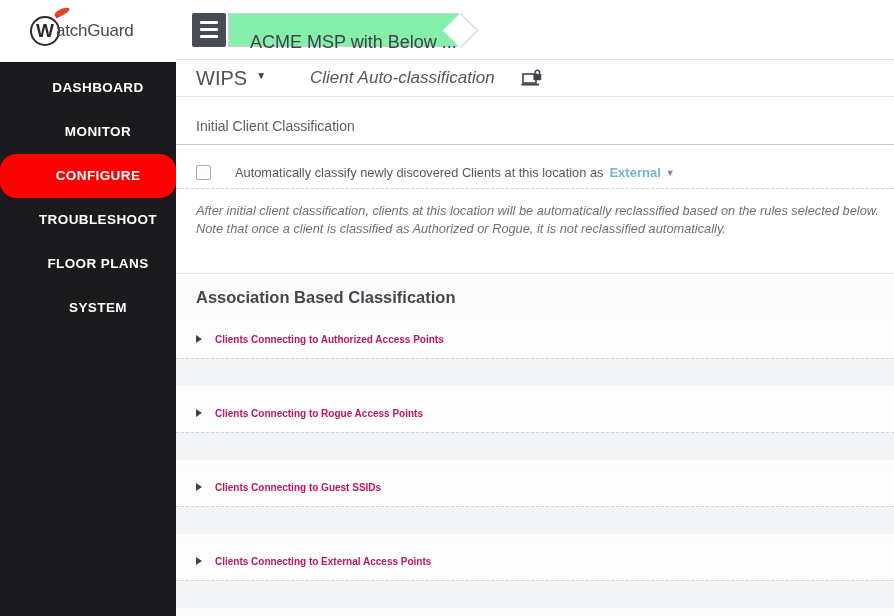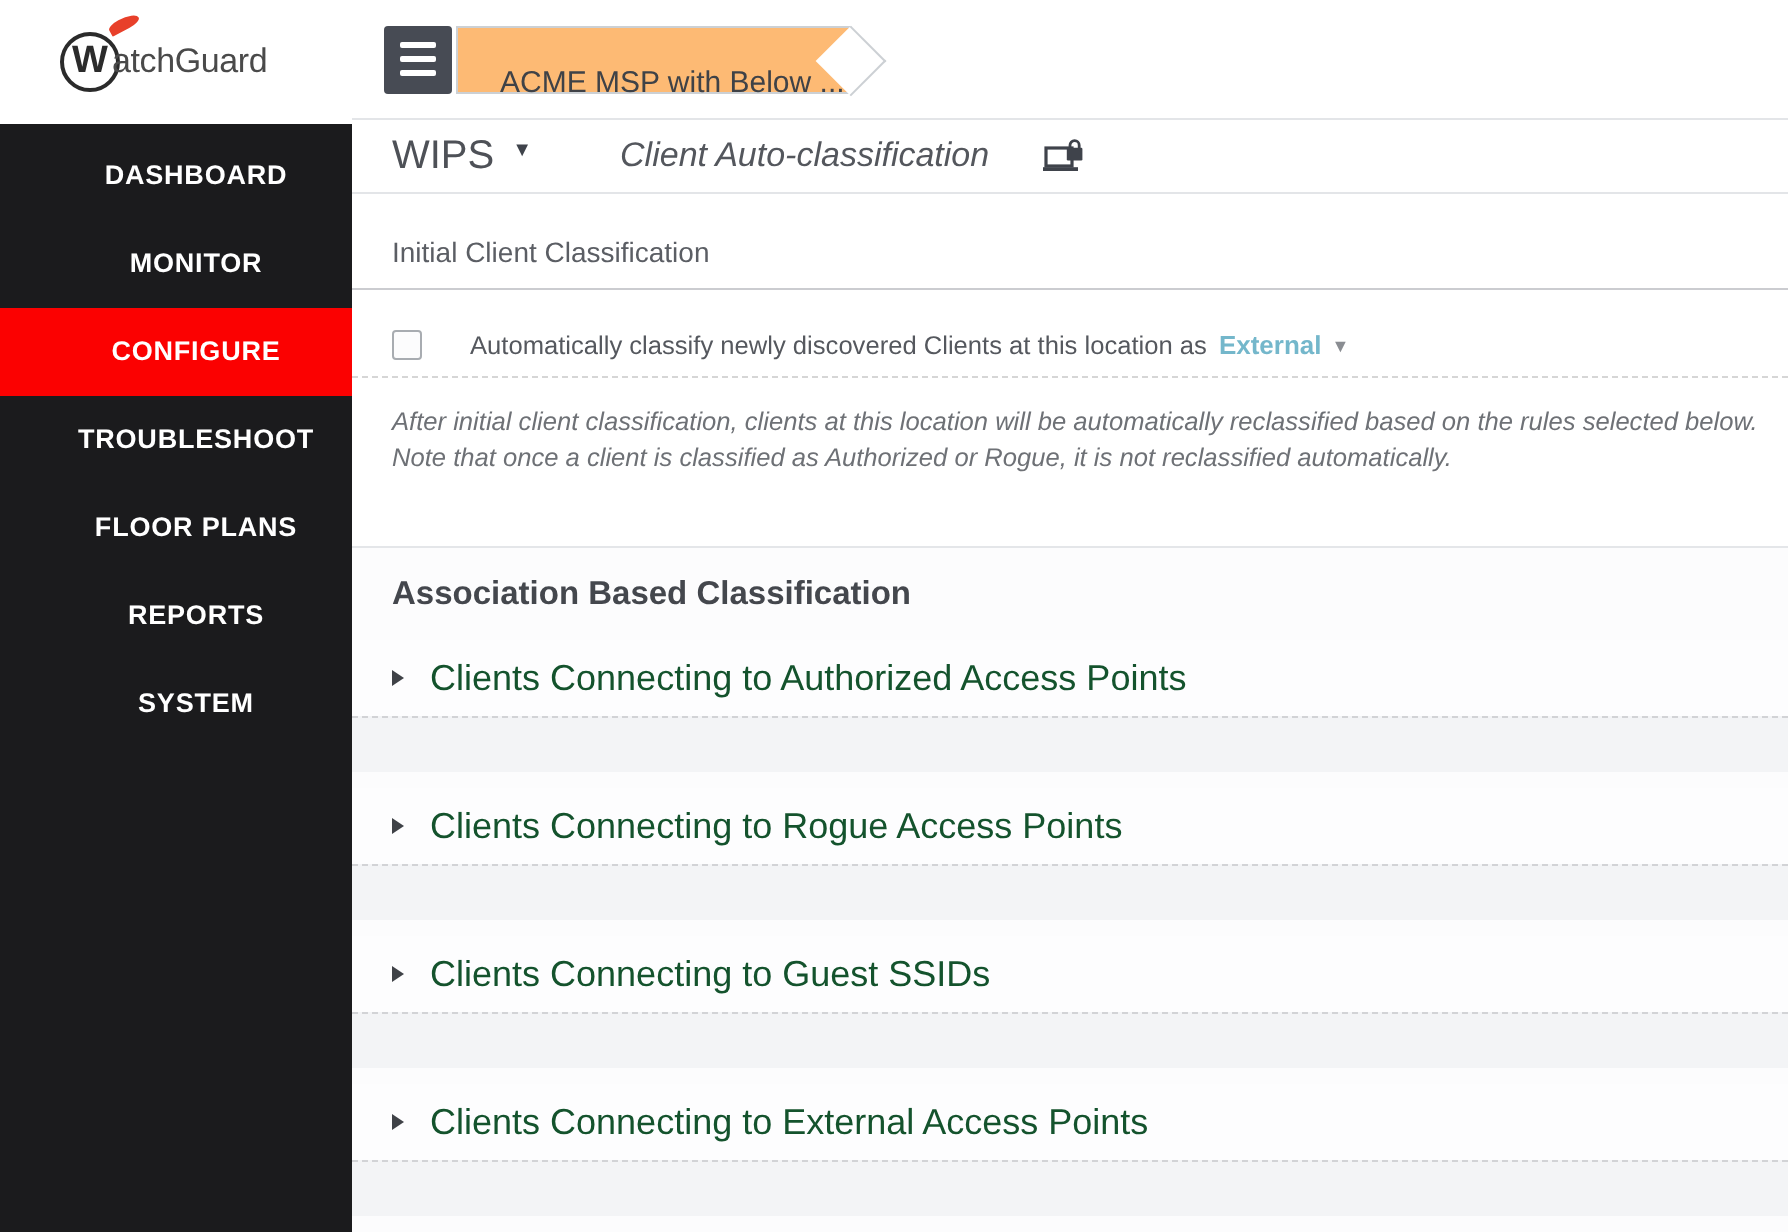--- a/index.html
+++ b/index.html
@@ -14,34 +14,34 @@
   .logo-circle { width:30px; height:30px; border:2px solid #2b2b2b; border-radius:50%;
                  display:flex; align-items:center; justify-content:center;
                  font-weight:bold; font-size:19px; color:#2b2b2b; background:#fff; }
   .logo-rest { font-size:17px; color:#4a4a4a; margin-left:-4px; letter-spacing:-0.2px; }
   .logo-swoosh { position:absolute; left:24px; top:-7px; width:16px; height:6px;
                  background:#e8402a; border-radius:60% 90% 60% 10%;
                  transform:rotate(-28deg); }
   .nav { flex:1; padding-top:4px; }
   .nav-item { height:44px; line-height:44px; padding-left:20px; color:#fff;
               font-size:13.5px; font-weight:600; letter-spacing:.4px; cursor:pointer;text-align:center; }
-  .nav-item.active { background:#fb0101; }
+  .nav-item.active { background:#fb0101;border-radius:16px; }
 
   
   .content { flex:1; display:flex; flex-direction:column; background:#fff; }
 
   .topbar { height:62px; border-bottom:1px solid #e3e5e8; display:flex; align-items:center;
             padding-left:16px; background:#fff; }
   .hamburger { width:34px; height:34px; background:#474b54; border-radius:2px;
                display:flex; flex-direction:column; justify-content:center; align-items:center;
                gap:4px; cursor:pointer; }
   .hamburger span { display:block; width:18px; height:3px; background:#fff; border-radius:1px; }
   .crumb { position:relative; height:34px; line-height:32px; margin-left:2px;
-           border:1px solid #ccd0d4; border-left:none; border-right:none; background:#fdba74;
-           padding:12px 4px 0 22px; font-size:15px; color:#3f4247; cursor:pointer; }
+           border:1px solid #ccd0d4; border-left:none; border-right:none; background:#86efac;
+           padding:12px 4px 0 22px; font-size:18px; color:#3f4247; cursor:pointer; }
   .crumb::after { content:""; position:absolute; right:-12px; top:4.5px; width:24px; height:24px;
                   background:#fff; border-top:1px solid #ccd0d4; border-right:1px solid #ccd0d4;
                   transform:rotate(45deg); }
   .crumb::before { content:""; position:absolute; left:0; top:-1px; bottom:-1px; width:1px;
                    background:#ccd0d4; }
 
   .module-bar { height:38px; border-bottom:1px solid #e3e5e8; display:flex; align-items:center;
                 padding-left:20px; background:#fff; }
   .module-dd { display:flex; cursor:pointer; }
   .module-name { font-size:20px; color:#4e5157; }
@@ -62,21 +62,21 @@
   .note-panel { margin-top:8px; border-top:1px dashed #d6d6d6; padding:13px 20px 34px 20px;
                 font-style:italic; font-size:12.8px; color:#6e7176; line-height:1.45;
                 white-space:nowrap; }
 
   .association { border-top:1px solid #e4e6e9; background:#fcfcfd; flex:1; }
   .assoc-heading { padding:14px 20px 13px 20px; font-size:16.5px; font-weight:bold; color:#44474d; }
   .rule-header { height:38px; display:flex; align-items:center; padding-left:20px; cursor:pointer;
                  background:#fdfdfe; }
   .caret-right { width:0; height:0; border-left:6px solid #3f4247;
                  border-top:4.5px solid transparent; border-bottom:4.5px solid transparent; }
-  .rule-label { margin-left:13px; font-size:18px; font-weight:normal; color:#14532d; }
+  .rule-label { margin-left:13px; font-size:10px; font-weight:bold; color:#be185d; }
   .rule-collapsed { height:28px; border-top:1px dashed #d2d3d6; background:#f3f4f6;
                     margin-bottom:8px; }
 </style>
 </head>
 <body>
 
 <div class="app">
 
   <div class="sidebar">
     <div class="logo-area">
@@ -85,21 +85,20 @@
         <div class="logo-swoosh"></div>
         <div class="logo-rest">atchGuard</div>
       </div>
     </div>
     <div class="nav">
       <div class="nav-item">DASHBOARD</div>
       <div class="nav-item">MONITOR</div>
       <div class="nav-item active">CONFIGURE</div>
       <div class="nav-item">TROUBLESHOOT</div>
       <div class="nav-item">FLOOR PLANS</div>
-      <div class="nav-item">REPORTS</div>
       <div class="nav-item">SYSTEM</div>
     </div>
   </div>
 
   <div class="content">
 
     <div class="topbar">
       <div class="hamburger">
         <span></span>
         <span></span>

